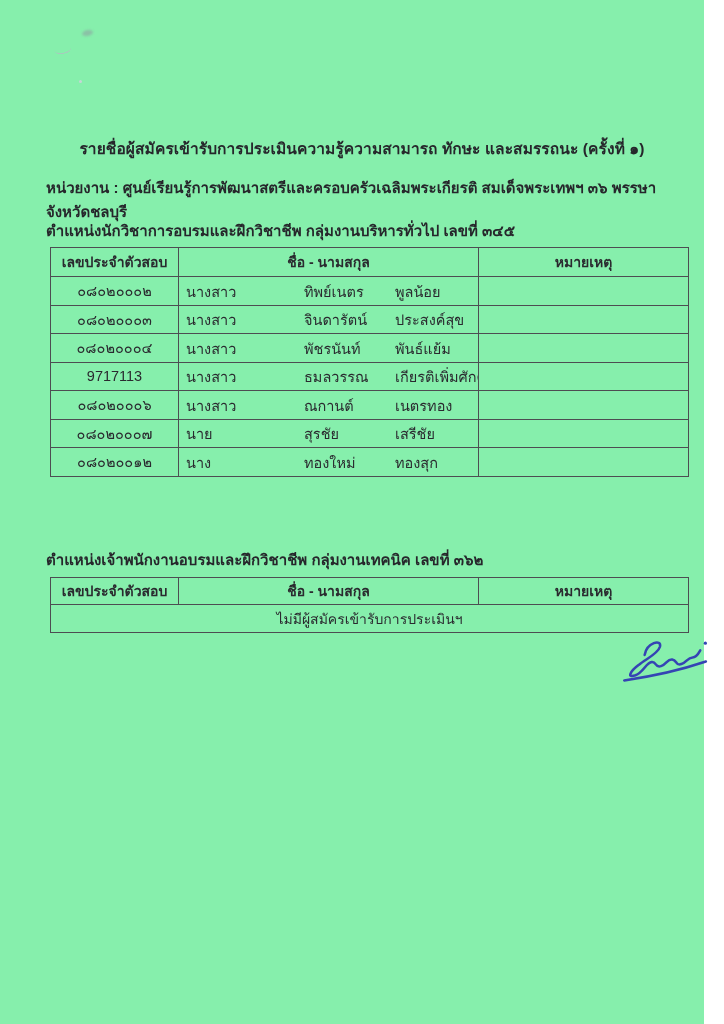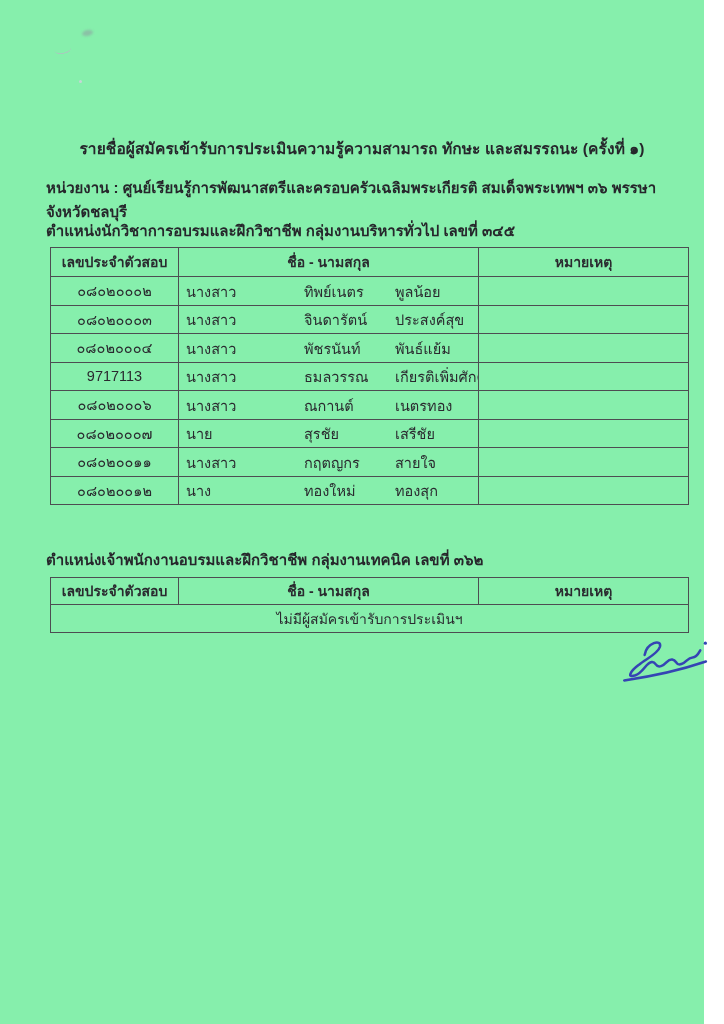--- a/index.html
+++ b/index.html
@@ -153,29 +153,20 @@
       <tr>
         <td class="id-cell">๐๘๐๒๐๐๐๗</td>
         <td class="name-cell">
           <span class="n-title">นาย</span>
           <span class="n-first">สุรชัย</span>
           <span class="n-last">เสรีชัย</span>
         </td>
         <td></td>
       </tr>
       <tr>
-        <td class="id-cell">๐๘๐๒๐๐๑๑</td>
-        <td class="name-cell">
-          <span class="n-title">นางสาว</span>
-          <span class="n-first">กฤตญกร</span>
-          <span class="n-last">สายใจ</span>
-        </td>
-        <td></td>
-      </tr>
-      <tr>
         <td class="id-cell">๐๘๐๒๐๐๑๒</td>
         <td class="name-cell">
           <span class="n-title">นาง</span>
           <span class="n-first">ทองใหม่</span>
           <span class="n-last">ทองสุก</span>
         </td>
         <td></td>
       </tr>
     </tbody>
   </table>

